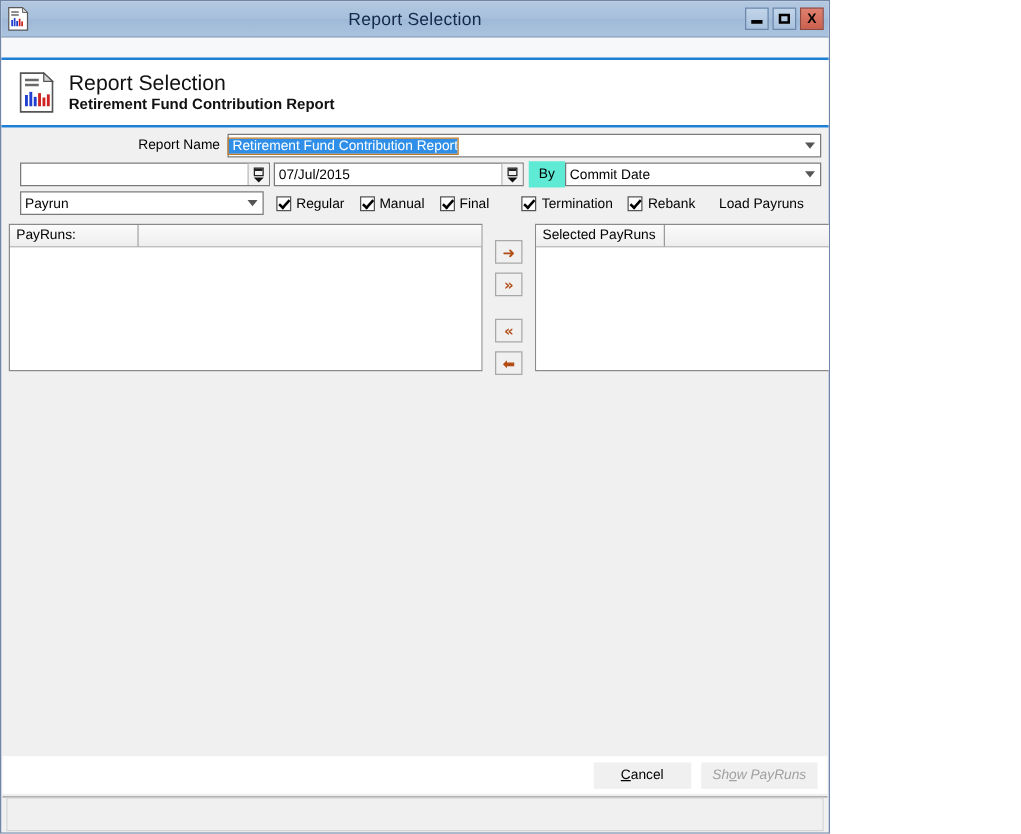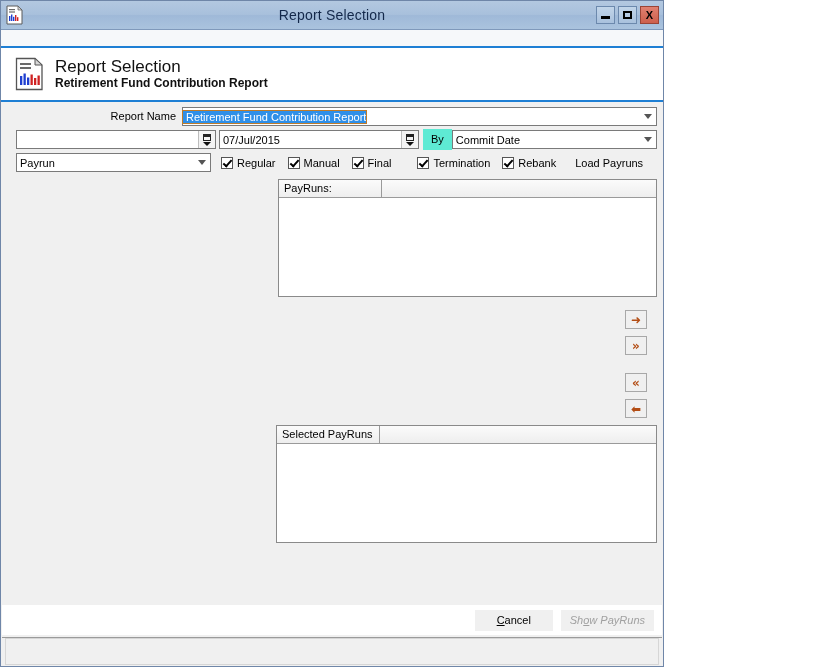--- a/index.html
+++ b/index.html
@@ -267,22 +267,21 @@
   #load-payruns {
     margin-left: 10px;
     flex: 0 0 auto;
     min-width: 80px;
   }
 
   
   #lists {
     display: flex;
     padding: 4px 6px 0 6px;
-    align-items: flex-end;
-    flex-direction: column;
+    align-items: flex-start;
   }
   .listbox {
     border: 1px solid #8a8a8a;
     background: #ffffff;
     height: 118px;
     box-sizing: border-box;
     display: flex;
     flex-direction: column;
   }
   #left-list  { width: 379px; flex: 0 0 auto; }

